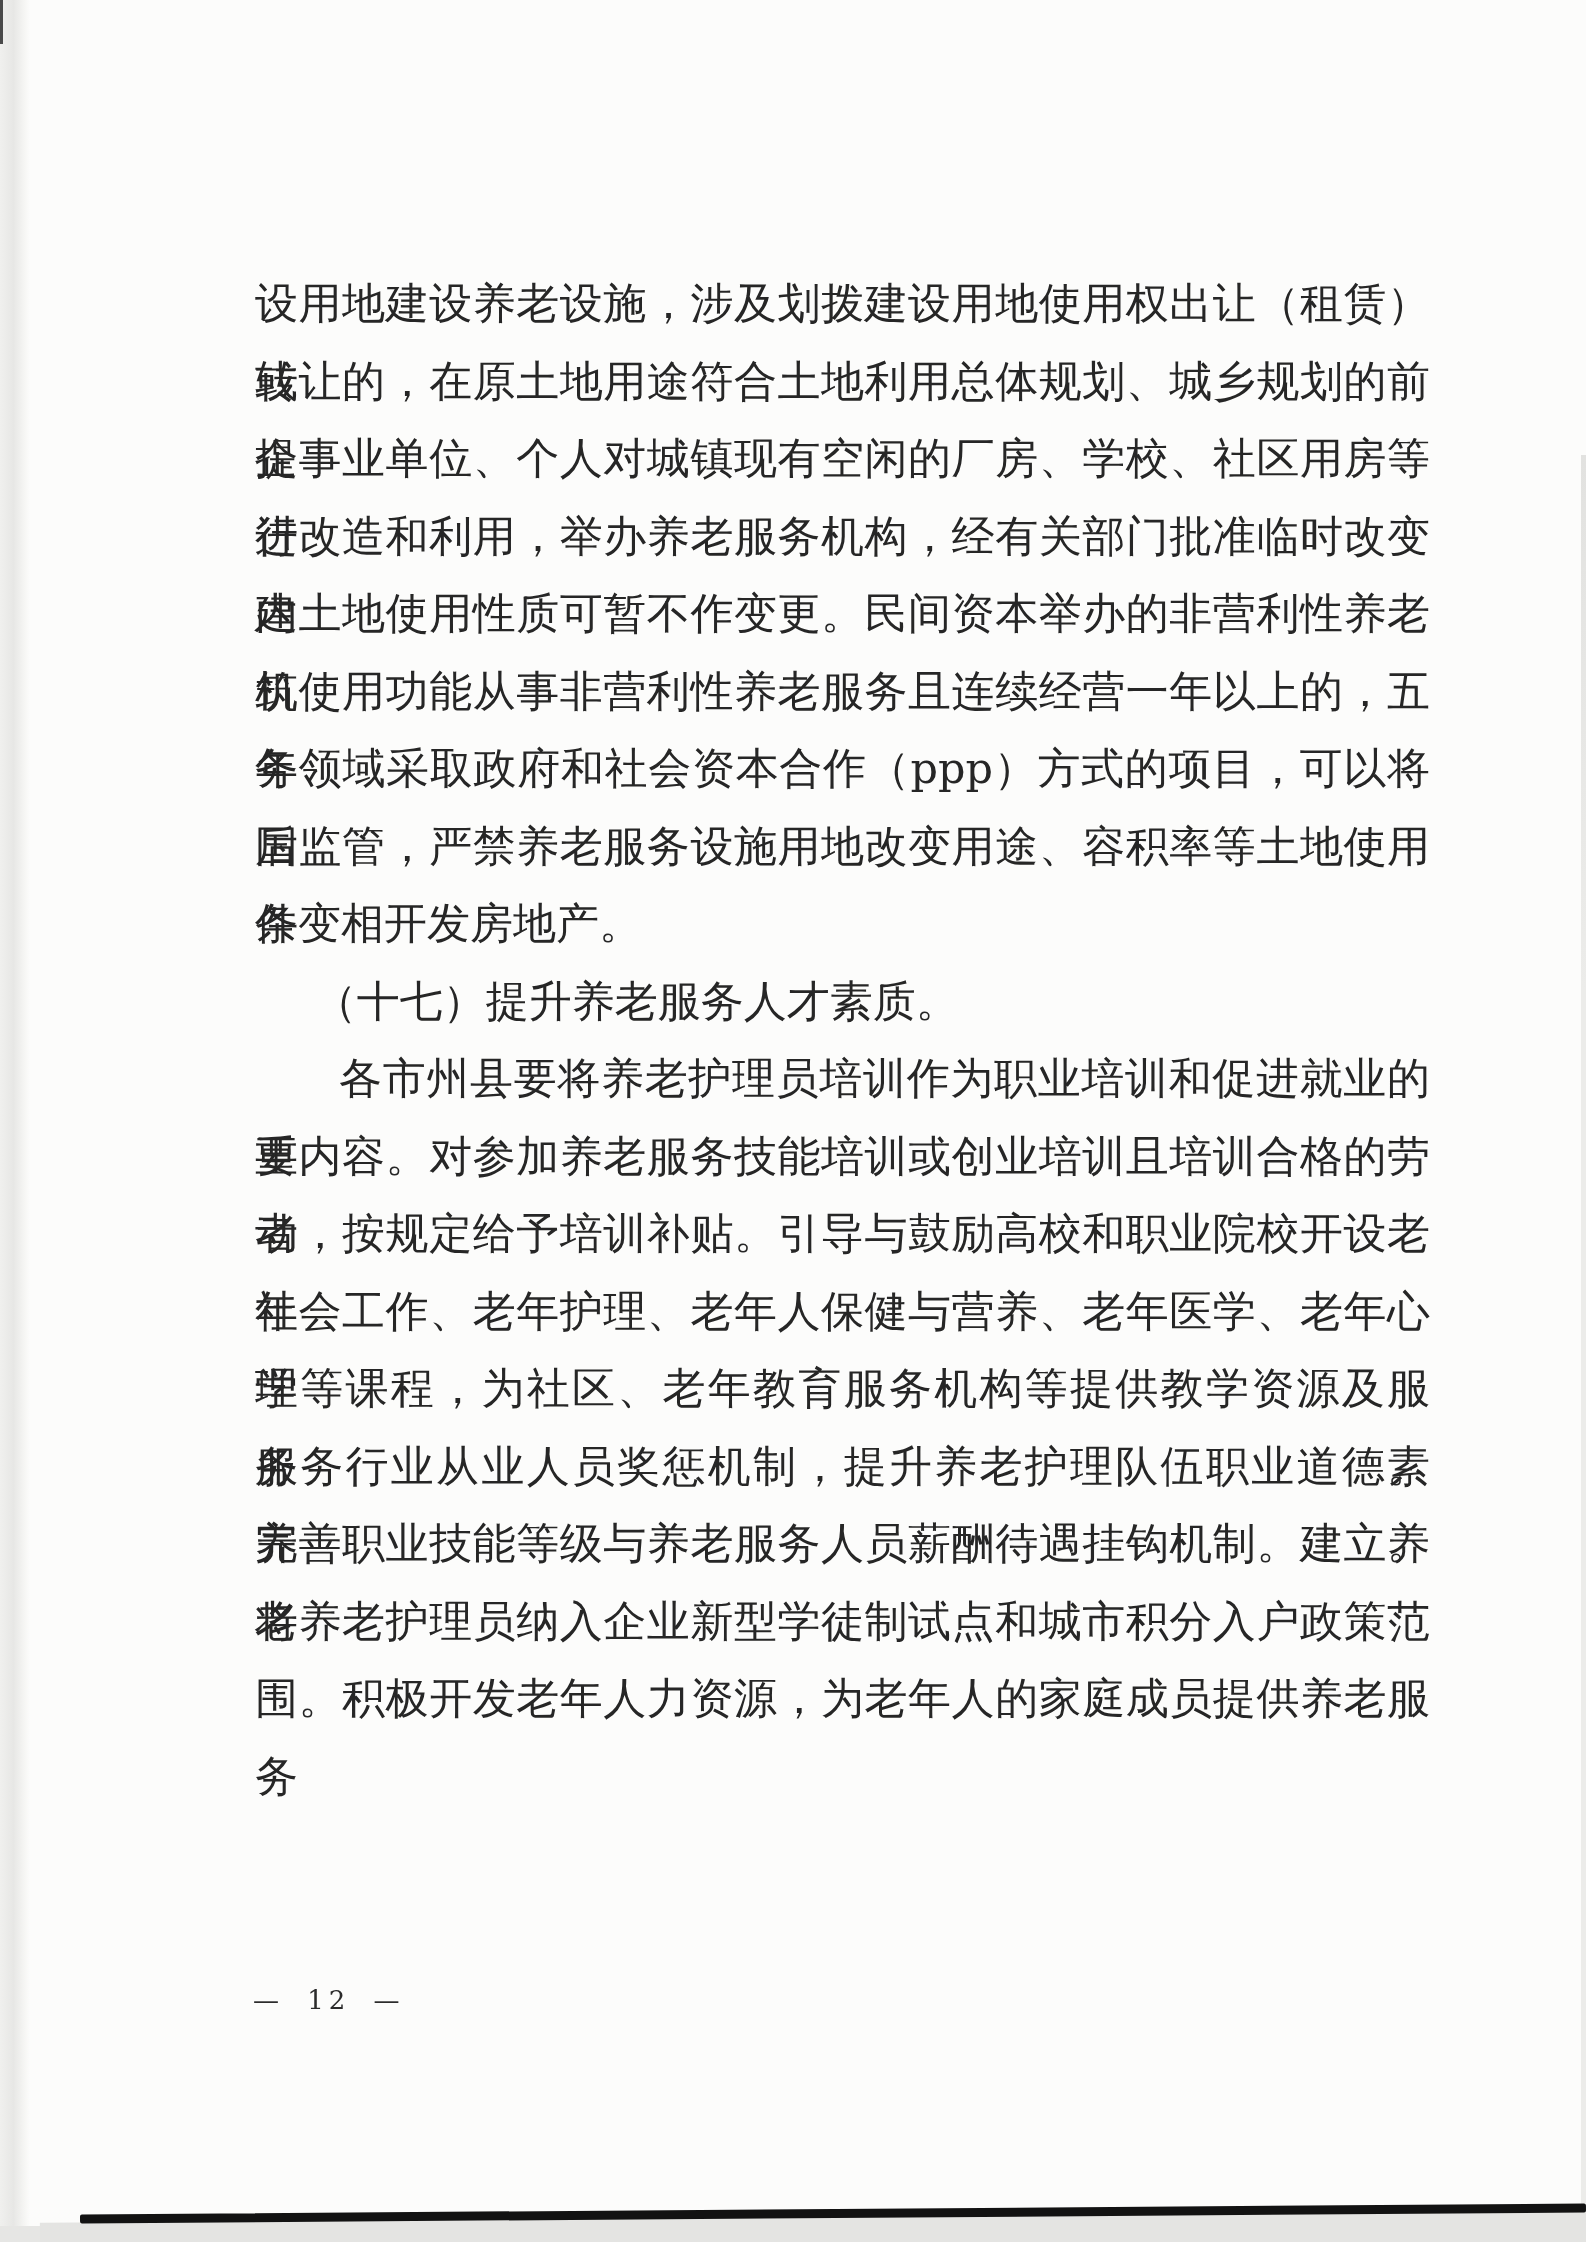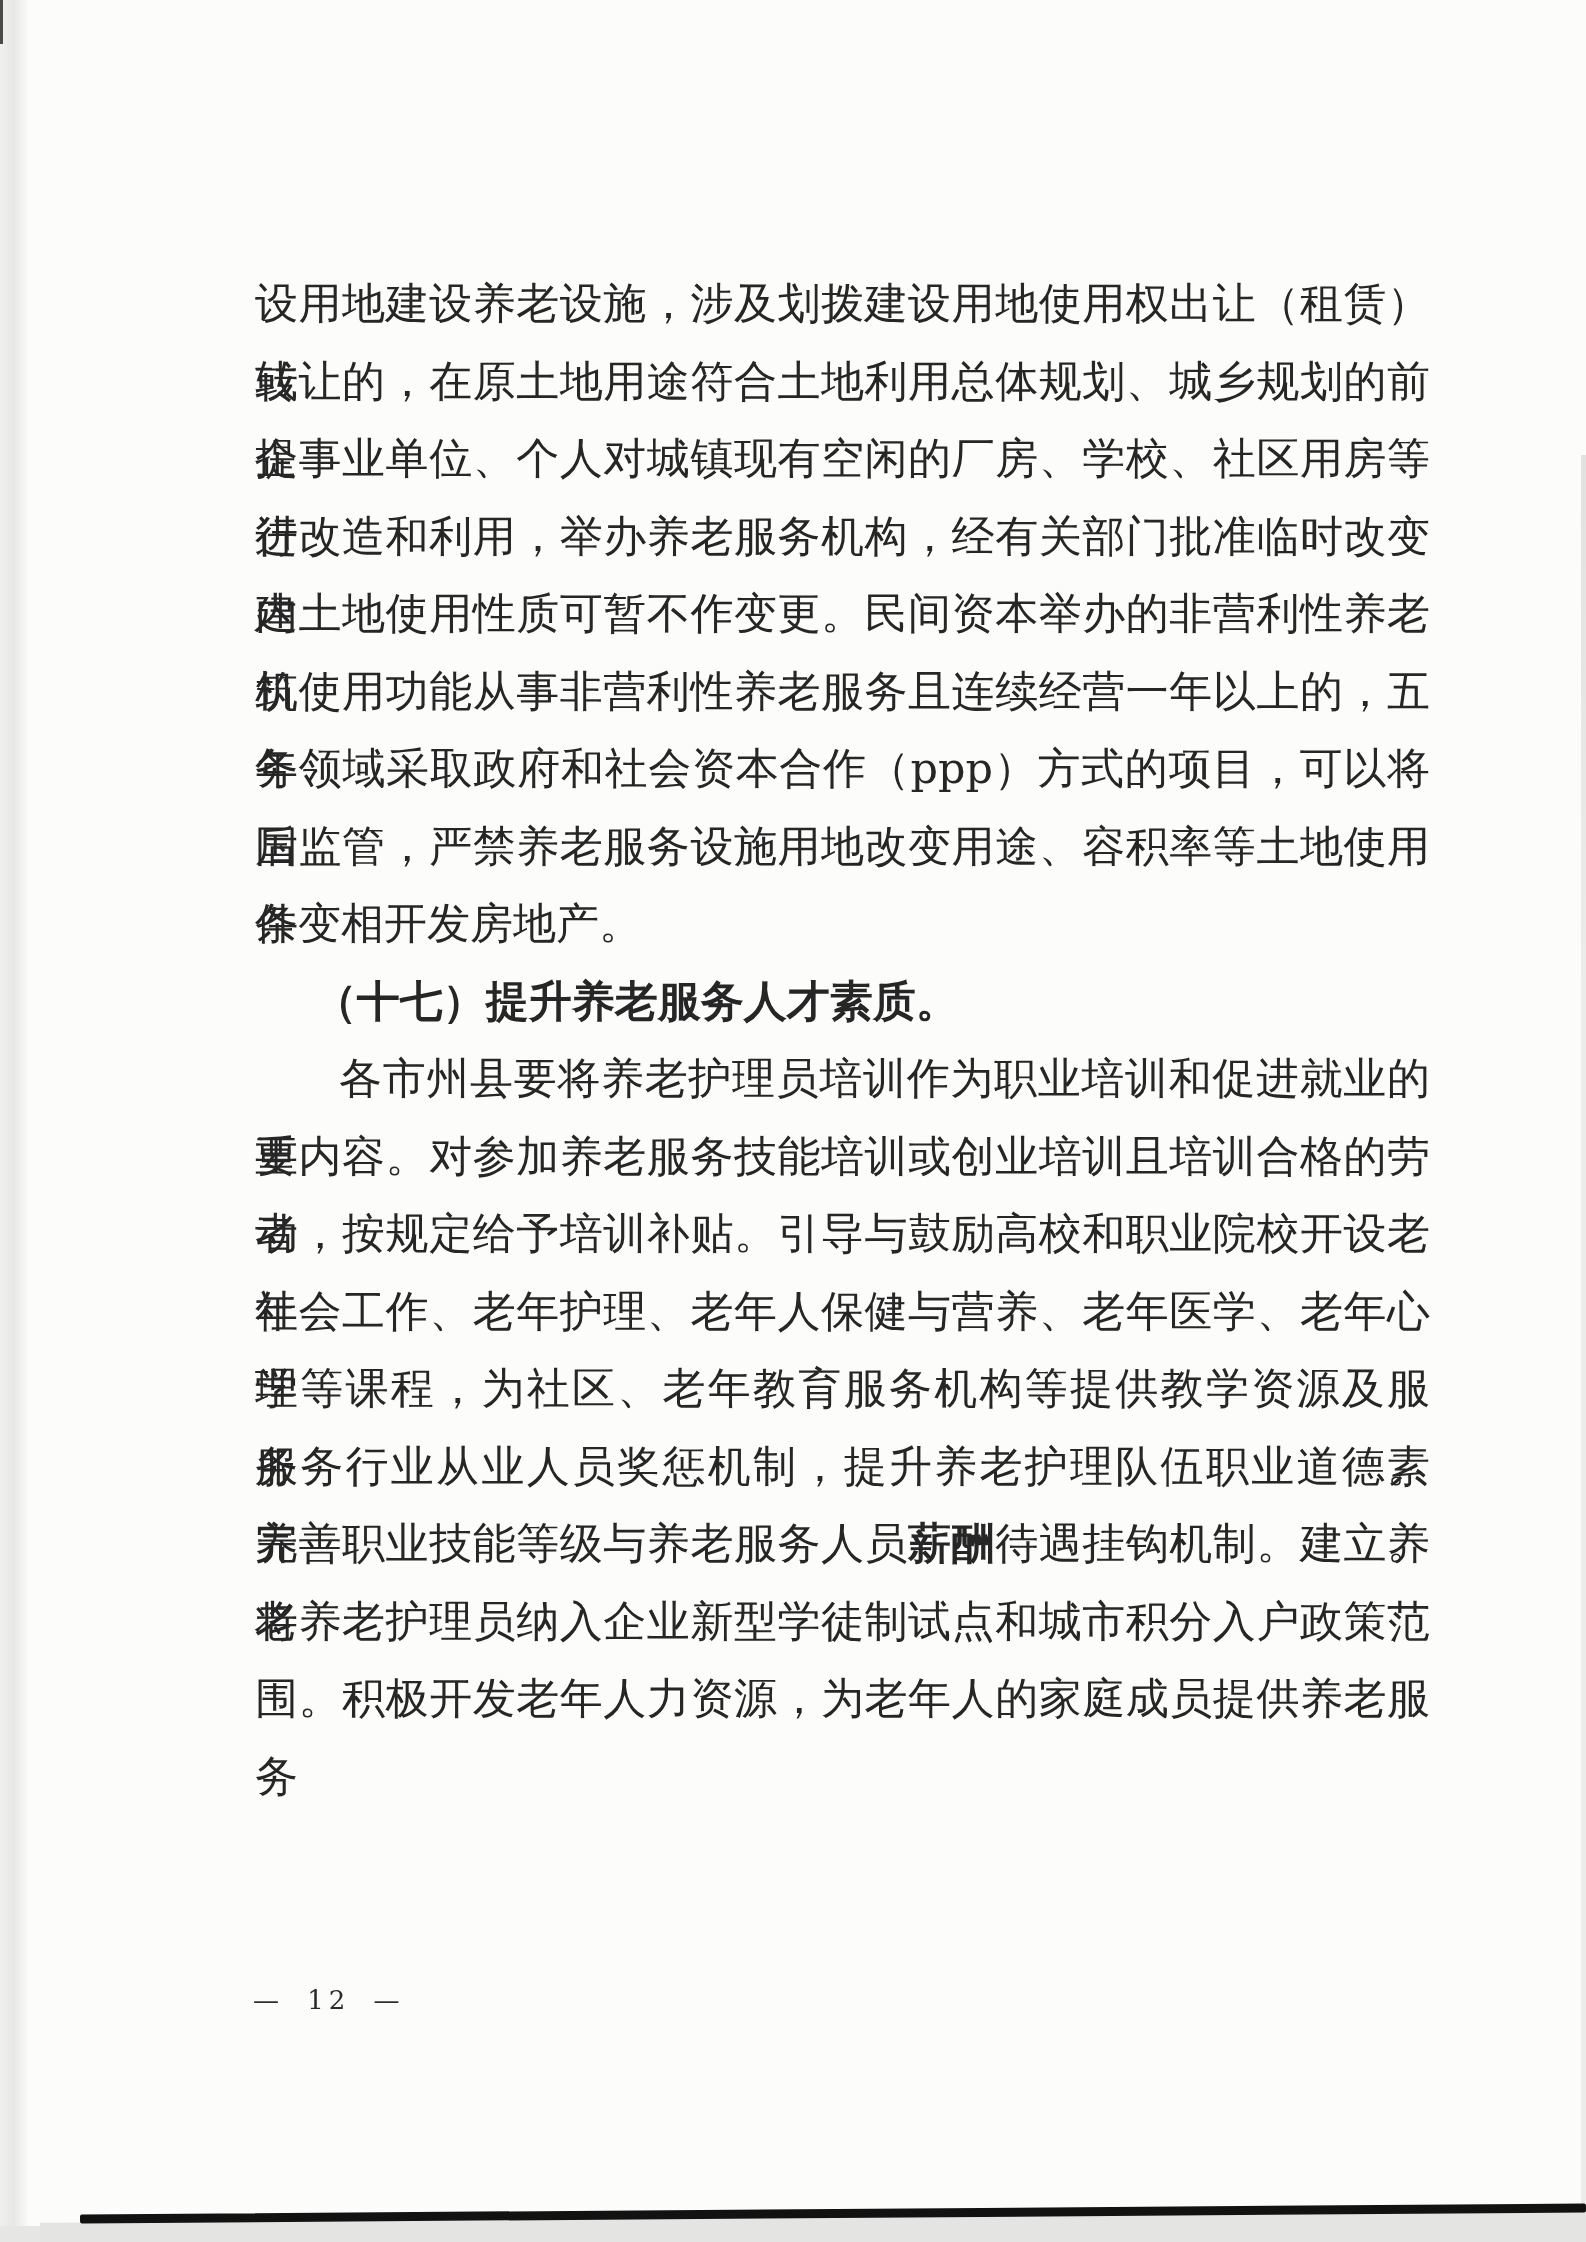--- a/index.html
+++ b/index.html
@@ -20,21 +20,21 @@
     line-height:77.5px;
     height:77.5px;
     color:#262626;
     text-align:justify;
     text-justify:inter-character;
     white-space:nowrap;
     letter-spacing:0;
   }
   .line.just{ text-align-last:justify; white-space:normal; }
   .line .seg{ font-weight:normal; }
-  .line .seg.bold, .line.bold .seg{ font-weight:bold; }
+  .line .seg.bold, .line.bold .seg{ font-weight:normal; }
   
   .page-number{
     position:absolute;
     left:253px;top:1981px;
     font-size:26px;
     line-height:38px;
     letter-spacing:5px;
     word-spacing:10px;
     color:#2b2b2b;
   }

